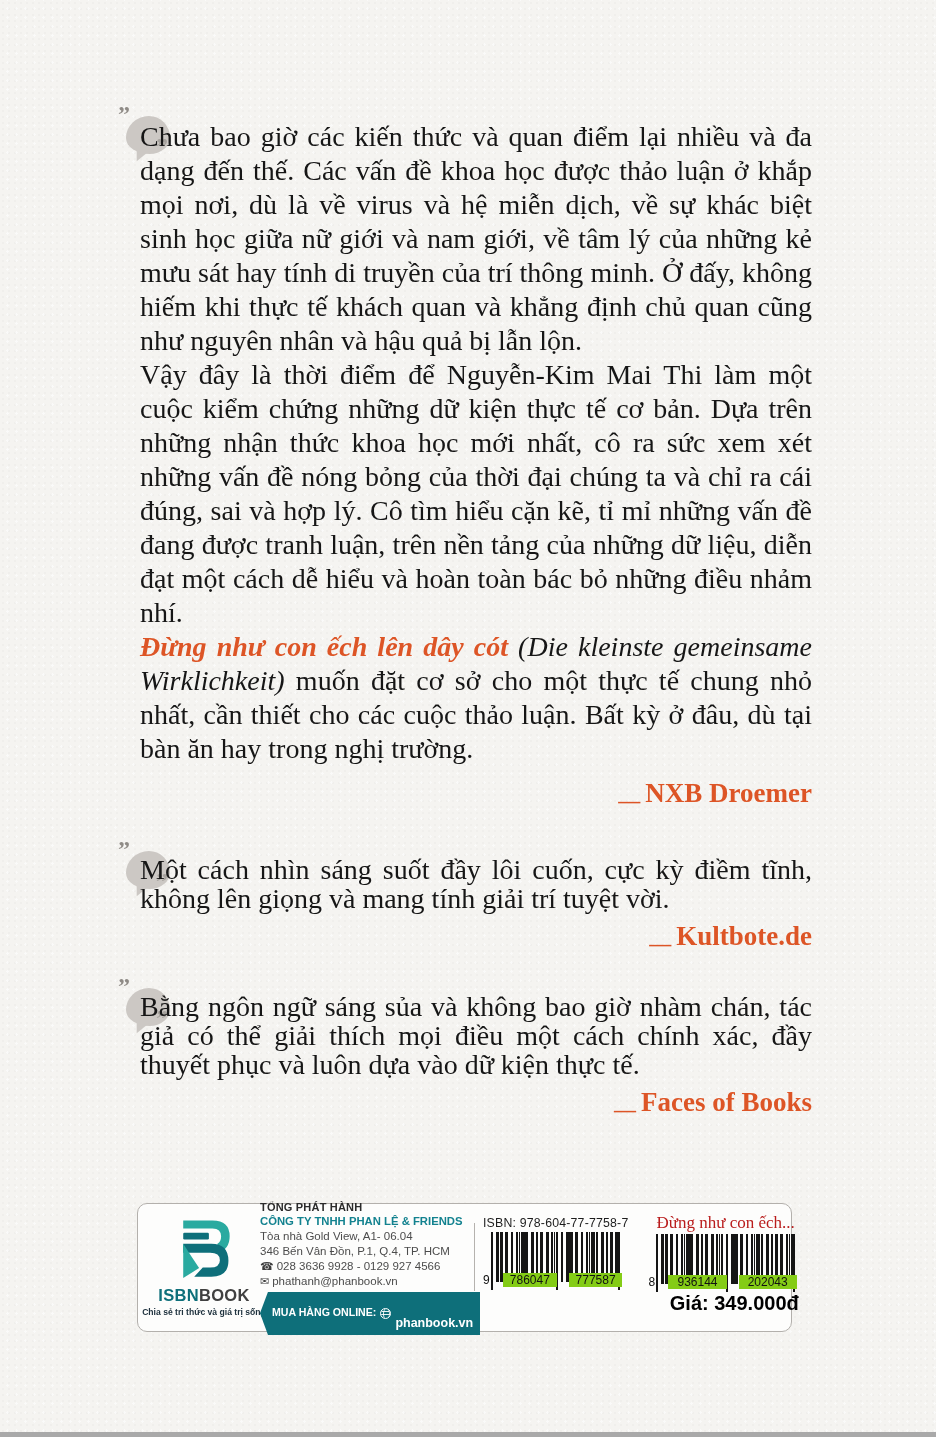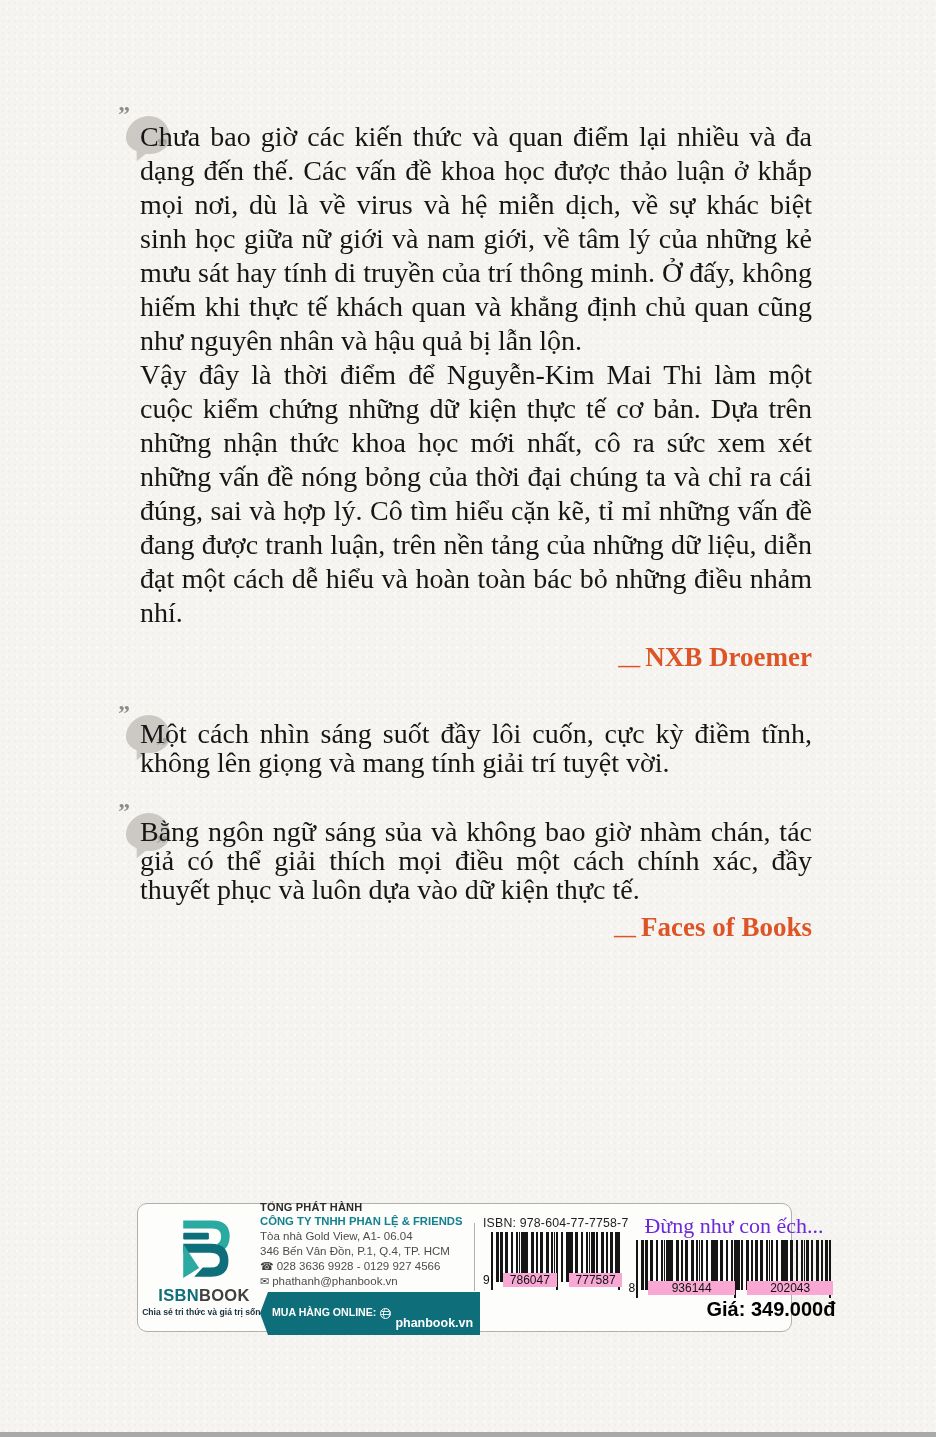--- a/index.html
+++ b/index.html
@@ -124,73 +124,75 @@
     position:relative; overflow:hidden;
   }
   .globe::before, .globe::after {
     content:""; position:absolute; border:1px solid rgba(255,255,255,.9); border-radius:50%;
   }
   .globe::before { left:2px; top:-1px; width:5px; height:10px; }
   .globe::after  { left:-2px; top:2px; width:12px; height:2px; border-radius:0; border-width:1px 0; }
 
   .v-divider { width:1px; background:#b5b2ae; height:68px; margin:12px 8px 0 6px; flex:none; }
 
-  .isbn-area { flex:1; display:flex; gap:0; padding-top:2px; }
+  .isbn-area { flex:1; display:flex; gap:20px; padding-top:2px; }
   .isbn-col { flex:1; display:flex; flex-direction:column; align-items:center; }
   .isbn-label { font-size:12.3px; color:#1d1d1d; letter-spacing:.2px; margin:3px 0 2px; white-space:nowrap; }
-  .short-title { font-family:"Liberation Serif", serif; font-size:22px; color:#6d28d9; margin:0 16px 1px; white-space:nowrap; }
+  .short-title { font-family:"Liberation Serif", serif; font-size:17px; color:#b91c1c; margin:0 8px 1px; white-space:nowrap; }
 
   .barcode { position:relative; width:100%; }
   .bars {
     height:50px; margin:0 8px;
     background:
       repeating-linear-gradient(90deg,#151515 0 2px, transparent 2px 5px),
       repeating-linear-gradient(90deg,#151515 0 1px, transparent 1px 7px),
       repeating-linear-gradient(90deg, transparent 0 9px, #151515 9px 12px, transparent 12px 23px);
   }
   .guard { position:absolute; top:0; width:2px; height:58px; background:#151515; }
   .guard.g-left { left:8px; } .guard.g-mid { left:50%; } .guard.g-right { right:8px; }
   .digits {
     display:flex; align-items:flex-end;
     font-size:12px; color:#111; margin-top:-9px;
     padding:0 0 0 0; position:relative; z-index:1;
   }
   .digits .d-first { width:14px; text-align:left; background:transparent; }
-  .digits .d-group { flex:1; text-align:center; background:#f9a8d4; margin:0 6px; }
+  .digits .d-group { flex:1; text-align:center; background:#84cc16; margin:0 6px; }
   .price { font-size:20px; font-weight:bold; color:#000; margin-top:3px; align-self:flex-end; padding-right:4px; white-space:nowrap; }
 
   .scan-edge { position:absolute; left:0; right:0; bottom:0; height:5px; background:#a9a9a9; }
 </style>
 </head>
 <body>
 
 <div class="page">
 
   <main class="content">
 
     <section class="quote-block q1">
       <span class="bubble">
         <span class="qt qt-top">”</span>
         <span class="body"></span>
         <span class="tail"></span>
         <span class="qt qt-bottom">”</span>
       </span>
       <p>Chưa bao giờ các kiến thức và quan điểm lại nhiều và đa dạng đến thế. Các vấn đề khoa học được thảo luận ở khắp mọi nơi, dù là về virus và hệ miễn dịch, về sự khác biệt sinh học giữa nữ giới và nam giới, về tâm lý của những kẻ mưu sát hay tính di truyền của trí thông minh. Ở đấy, không hiếm khi thực tế khách quan và khẳng định chủ quan cũng như nguyên nhân và hậu quả bị lẫn lộn.</p>
       <p>Vậy đây là thời điểm để Nguyễn-Kim Mai Thi làm một cuộc kiểm chứng những dữ kiện thực tế cơ bản. Dựa trên những nhận thức khoa học mới nhất, cô ra sức xem xét những vấn đề nóng bỏng của thời đại chúng ta và chỉ ra cái đúng, sai và hợp lý. Cô tìm hiểu cặn kẽ, tỉ mỉ những vấn đề đang được tranh luận, trên nền tảng của những dữ liệu, diễn đạt một cách dễ hiểu và hoàn toàn bác bỏ những điều nhảm nhí.</p>
+      <p><span class="book-title">Đừng như con ếch lên dây cót</span><span class="german-title"> (Die kleinste gemeinsame Wirklichkeit)</span><span> muốn đặt cơ sở cho một thực tế chung nhỏ nhất, cần thiết cho các cuộc thảo luận. Bất kỳ ở đâu, dù tại bàn ăn hay trong nghị trường.</span></p>
       <div class="attribution"><span class="dash">—</span><span>NXB Droemer</span></div>
     </section>
 
     <section class="quote-block q2">
       <span class="bubble">
         <span class="qt qt-top">”</span>
         <span class="body"></span>
         <span class="tail"></span>
         <span class="qt qt-bottom">”</span>
       </span>
       <p>Một cách nhìn sáng suốt đầy lôi cuốn, cực kỳ điềm tĩnh, không lên giọng và mang tính giải trí tuyệt vời.</p>
+      <div class="attribution"><span class="dash">—</span><span>Kultbote.de</span></div>
     </section>
 
     <section class="quote-block q3">
       <span class="bubble">
         <span class="qt qt-top">”</span>
         <span class="body"></span>
         <span class="tail"></span>
         <span class="qt qt-bottom">”</span>
       </span>
       <p>Bằng ngôn ngữ sáng sủa và không bao giờ nhàm chán, tác giả có thể giải thích mọi điều một cách chính xác, đầy thuyết phục và luôn dựa vào dữ kiện thực tế.</p>

